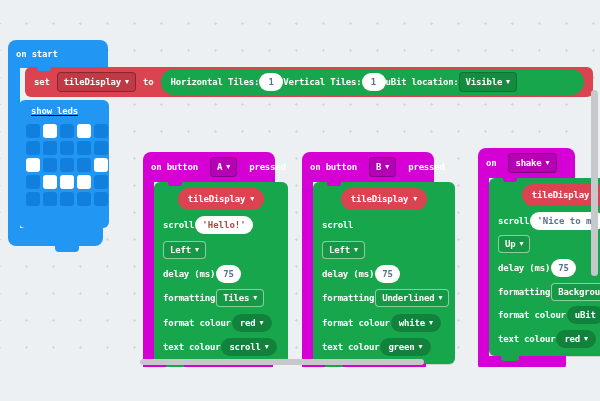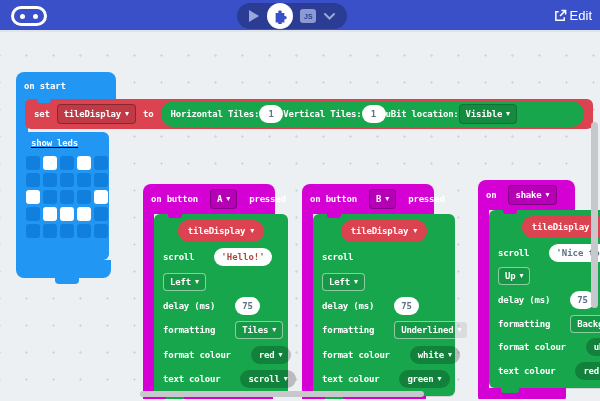--- a/index.html
+++ b/index.html
@@ -22,21 +22,21 @@
   .workspace { position:relative; width:600px; height:367px; background:#edf0f2;
     background-image:radial-gradient(circle, #d3d8dc 1px, transparent 1.4px);
     background-size:27px 27px; background-position:13px 10px; overflow:hidden; }
 
   .btext { font-family:"DejaVu Sans Mono", monospace; font-weight:bold; font-size:9px; letter-spacing:-0.2px; color:#fff; white-space:nowrap; }
   .chev { font-size:8px; line-height:1; color:#fff; }
 
   
   .hat  { position:absolute; height:30px; display:flex; align-items:center; gap:5px; padding:0 8px; border-radius:8px 8px 0 0; }
   .spine, .foot, .tab, .notch { position:absolute; }
-  .blue   { background:#2196f3;margin-left:8px; }
+  .blue   { background:#2196f3; }
   .magenta{ background:#d400d4;gap:12px; }
   .foot   { border-radius:0 0 8px 8px; height:14px; }
   .tab    { height:5px; border-radius:0 0 3px 3px; width:18px; }
   .notch  { height:4px; border-radius:0 0 3px 3px; width:14px; background:#d400d4; }
 
   
   .os-hat   { left:8px; top:40px; width:100px; height:28px; }
   .os-spine { left:8px; top:68px; width:12px; height:160px; }
   .os-foot  { left:8px; top:228px; width:95px; height:18px; }
   .os-tab   { left:55px; top:246px; width:24px; height:6px; background:#2196f3; border-radius:0 0 4px 4px; }
@@ -52,21 +52,21 @@
 
   
   .leds-block { position:absolute; left:19px; top:100px; width:90px; height:128px; background:#2196f3; border-radius:6px; padding:6px 4px 0 6px;text-decoration:underline; }
   .leds-label { margin-left:6px; }
   .led-grid { display:grid; grid-template-columns:repeat(5,14px); grid-auto-rows:14px; gap:3px; margin-top:8px; margin-left:1px; }
   .led { background:#117fdd; border-radius:3px; }
   .led.on { background:#ffffff; }
 
   
   .green-block { position:absolute; background:#18a64c; border-radius:6px; display:flex; flex-direction:column; justify-content:space-between; padding:6px 9px 8px; box-shadow:0 1px 0 rgba(0,0,0,.12); }
-  .row { display:flex; align-items:center; gap:20px; height:18px; }
+  .row { display:flex; align-items:center; gap:1px; height:18px; }
   .pill-red { background:#dc4350; border-radius:11px; height:22px; padding:0 10px; display:flex; align-items:center; gap:5px; align-self:center; }
   .dd-outline { background:rgba(0,0,0,.08); border:1px solid rgba(255,255,255,.5); border-radius:4px; height:18px; display:flex; align-items:center; gap:4px; padding:0 6px; }
   .dd-dark { background:rgba(0,0,0,.22); border-radius:10px; height:18px; padding:0 8px; display:flex; align-items:center; gap:4px; }
   .dd-magenta { background:rgba(0,0,0,.14); border:1px solid rgba(0,0,0,.28); border-radius:4px; height:20px; display:flex; align-items:center; gap:4px; padding:0 6px; }
 
   
   .evA-hat   { left:143px; top:152px; width:132px; }
   .evA-spine { left:143px; top:182px; width:11px; height:182px; }
   .evA-green { left:154px; top:182px; width:134px; height:182px; }
   .evA-foot  { left:143px; top:364px; width:130px; }
@@ -89,45 +89,20 @@
 
   
   .vscroll { position:absolute; left:591px; top:90px; width:7px; height:186px; background:#c6c8cb; border-radius:4px; }
   .hscroll { position:absolute; left:140px; top:359px; width:284px; height:6px; background:#c6c8cb; border-radius:3px; }
 </style>
 </head>
 <body>
 
 <div class="screen">
 
-  <header class="topbar">
-    <div class="mb-logo">
-      <span class="eye l"></span>
-      <span class="eye r"></span>
-    </div>
-    <div class="sim-pill">
-      <span class="play-tri"></span>
-      <span class="blocks-circle">
-        <svg width="16" height="16" viewBox="0 0 20 22">
-          <path d="M4 7 h4 a2.4 2.4 0 1 1 4 0 h4 v4 a2.4 2.4 0 1 1 0 4.5 v4.5 h-4 a2.4 2.4 0 1 1 -4 0 h-4 z" fill="#3a50c8"></path>
-        </svg>
-      </span>
-      <span class="js-chip">JS</span>
-      <svg width="11" height="7" viewBox="0 0 11 7">
-        <polyline points="1,1 5.5,5.5 10,1" fill="none" stroke="#9aa7dc" stroke-width="2" stroke-linecap="round"></polyline>
-      </svg>
-    </div>
-    <a class="edit-link">
-      <svg width="13" height="13" viewBox="0 0 14 14">
-        <path d="M5 3 H2 V12 H11 V9" fill="none" stroke="#fff" stroke-width="1.6"></path>
-        <path d="M8 1.5 H12.5 V6 M12.5 1.5 L6.5 7.5" fill="none" stroke="#fff" stroke-width="1.6"></path>
-      </svg>
-      <span>Edit</span>
-    </a>
-  </header>
 
   <div class="workspace">
 
     <div class="hat blue os-hat">
       <span class="btext">on start</span>
     </div>
     <div class="spine blue os-spine"></div>
     <div class="foot blue os-foot"></div>
     <div class="tab os-tab"></div>
 

